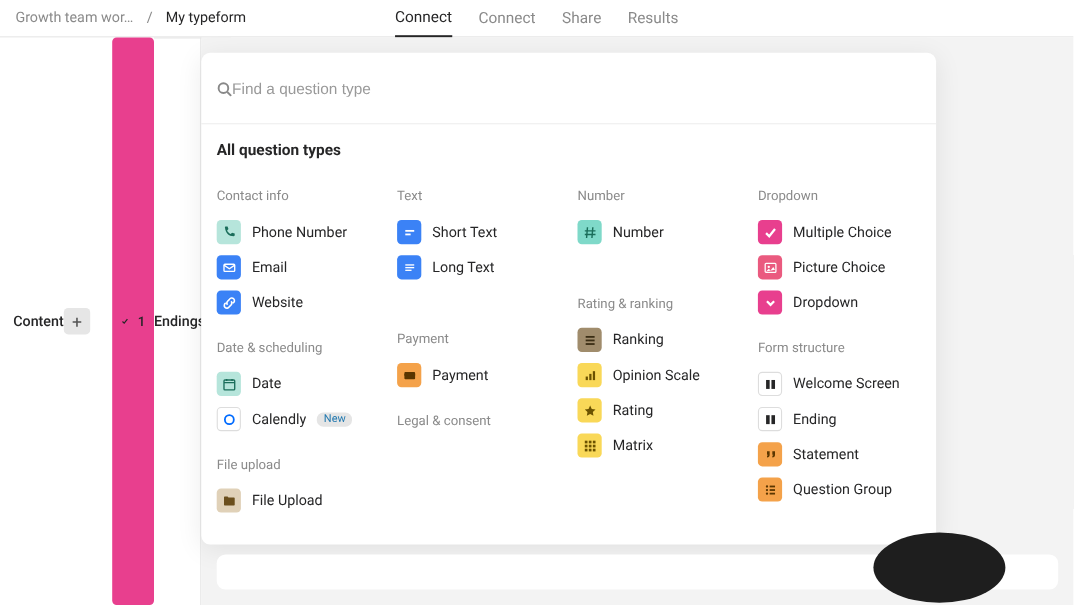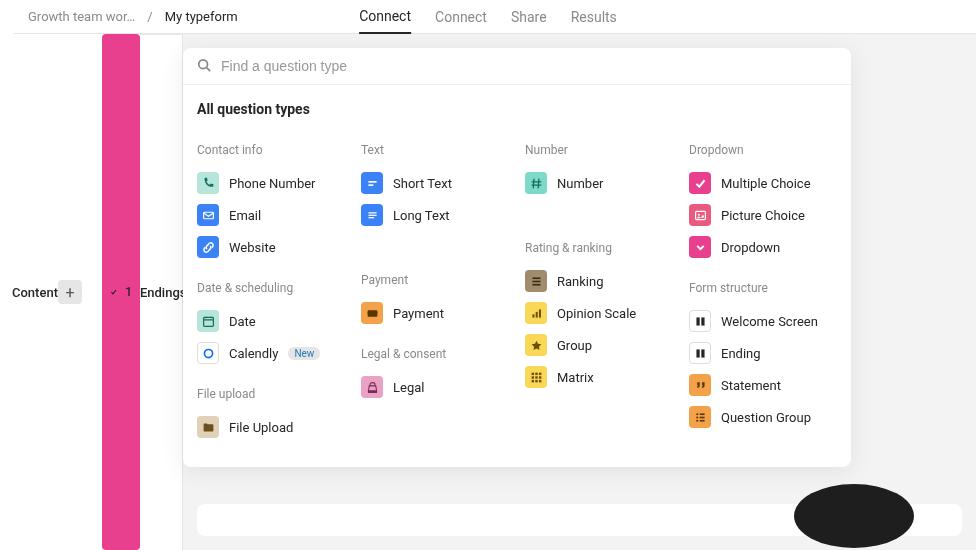--- a/index.html
+++ b/index.html
@@ -11,21 +11,20 @@
       background: #fff;
       color: #262627;
     }
     
     
     .topbar {
       display: flex;
       height: 34px;
       padding: 0 14px;
       border-bottom: 1px solid #e6e6e6;
-      margin-left: 14px;
     }
     .breadcrumb {
       display: flex;
       align-items: center;
       gap: 12px;
       font-size: 13px;
       color: #8a8a8a;
     }
     .breadcrumb .current { color: #262627; }
     .tabs {
@@ -136,23 +135,22 @@
       top: 14px;
       left: 0;
       width: 668px;
       background: #fff;
       border-radius: 8px;
       box-shadow: 0 4px 24px rgba(0,0,0,.08);
       padding: 0 0 24px 0;
     }
     .search-row {
       display: flex;
-      align-items: flex-start;
-      gap: 10px;
-      padding: 10px 14px;
+      align-items: flex-end;
+      padding: 24px 14px;
       border-bottom: 1px solid #eee;
     }
     .search-icon { width: 14px; height: 14px; color: #888; }
     .search-input {
       border: none;
       outline: none;
       font-size: 14px;
       flex: 1;
       color: #262627;
     }
@@ -391,28 +389,20 @@
             <div class="ic-box c-orange">
                 <svg viewBox="0 0 16 16" fill="currentColor">
                   <rect x="2" y="4" width="12" height="8" rx="1"></rect>
                   <rect x="2" y="6" width="12" height="2" fill="#5a3600"></rect>
                 </svg>
               </div>
             <span class="lbl">Payment</span>
           </div>
 
           <div class="cat-label">Legal &amp; consent</div>
-          <div class="opt">
-            <div class="ic-box c-pink">
-                <svg viewBox="0 0 16 16" fill="currentColor">
-                  <path d="M3 13h10v1H3zM4 6h8l1 6H3zM5 6V4c0-1 1-2 3-2s3 1 3 2v2" fill="none" stroke="currentColor" stroke-width="1.3"></path>
-                </svg>
-              </div>
-            <span class="lbl">Legal</span>
-          </div>
         </div>
 
         <div class="col">
           <div class="cat-label">Number</div>
           <div class="opt">
             <div class="ic-box c-hash">
                 <svg viewBox="0 0 16 16" fill="none" stroke="currentColor" stroke-width="1.6">
                   <path d="M5 2L4 14M11 2l-1 12M2 6h12M2 10h12"></path>
                 </svg>
               </div>
@@ -439,21 +429,21 @@
                 </svg>
               </div>
             <span class="lbl">Opinion Scale</span>
           </div>
           <div class="opt">
             <div class="ic-box c-yellow">
                 <svg viewBox="0 0 16 16" fill="currentColor">
                   <path d="M8 2l1.8 3.8L14 6.4l-3 3 0.7 4.2L8 11.6 4.3 13.6 5 9.4 2 6.4l4.2-.6z"></path>
                 </svg>
               </div>
-            <span class="lbl">Group</span>
+            <span class="lbl">Rating</span>
           </div>
           <div class="opt">
             <div class="ic-box c-yellow">
                 <svg viewBox="0 0 16 16" fill="currentColor">
                   <rect x="2" y="2" width="3" height="3"></rect>
                   <rect x="6.5" y="2" width="3" height="3"></rect>
                   <rect x="11" y="2" width="3" height="3"></rect>
                   <rect x="2" y="6.5" width="3" height="3"></rect>
                   <rect x="6.5" y="6.5" width="3" height="3"></rect>
                   <rect x="11" y="6.5" width="3" height="3"></rect>

